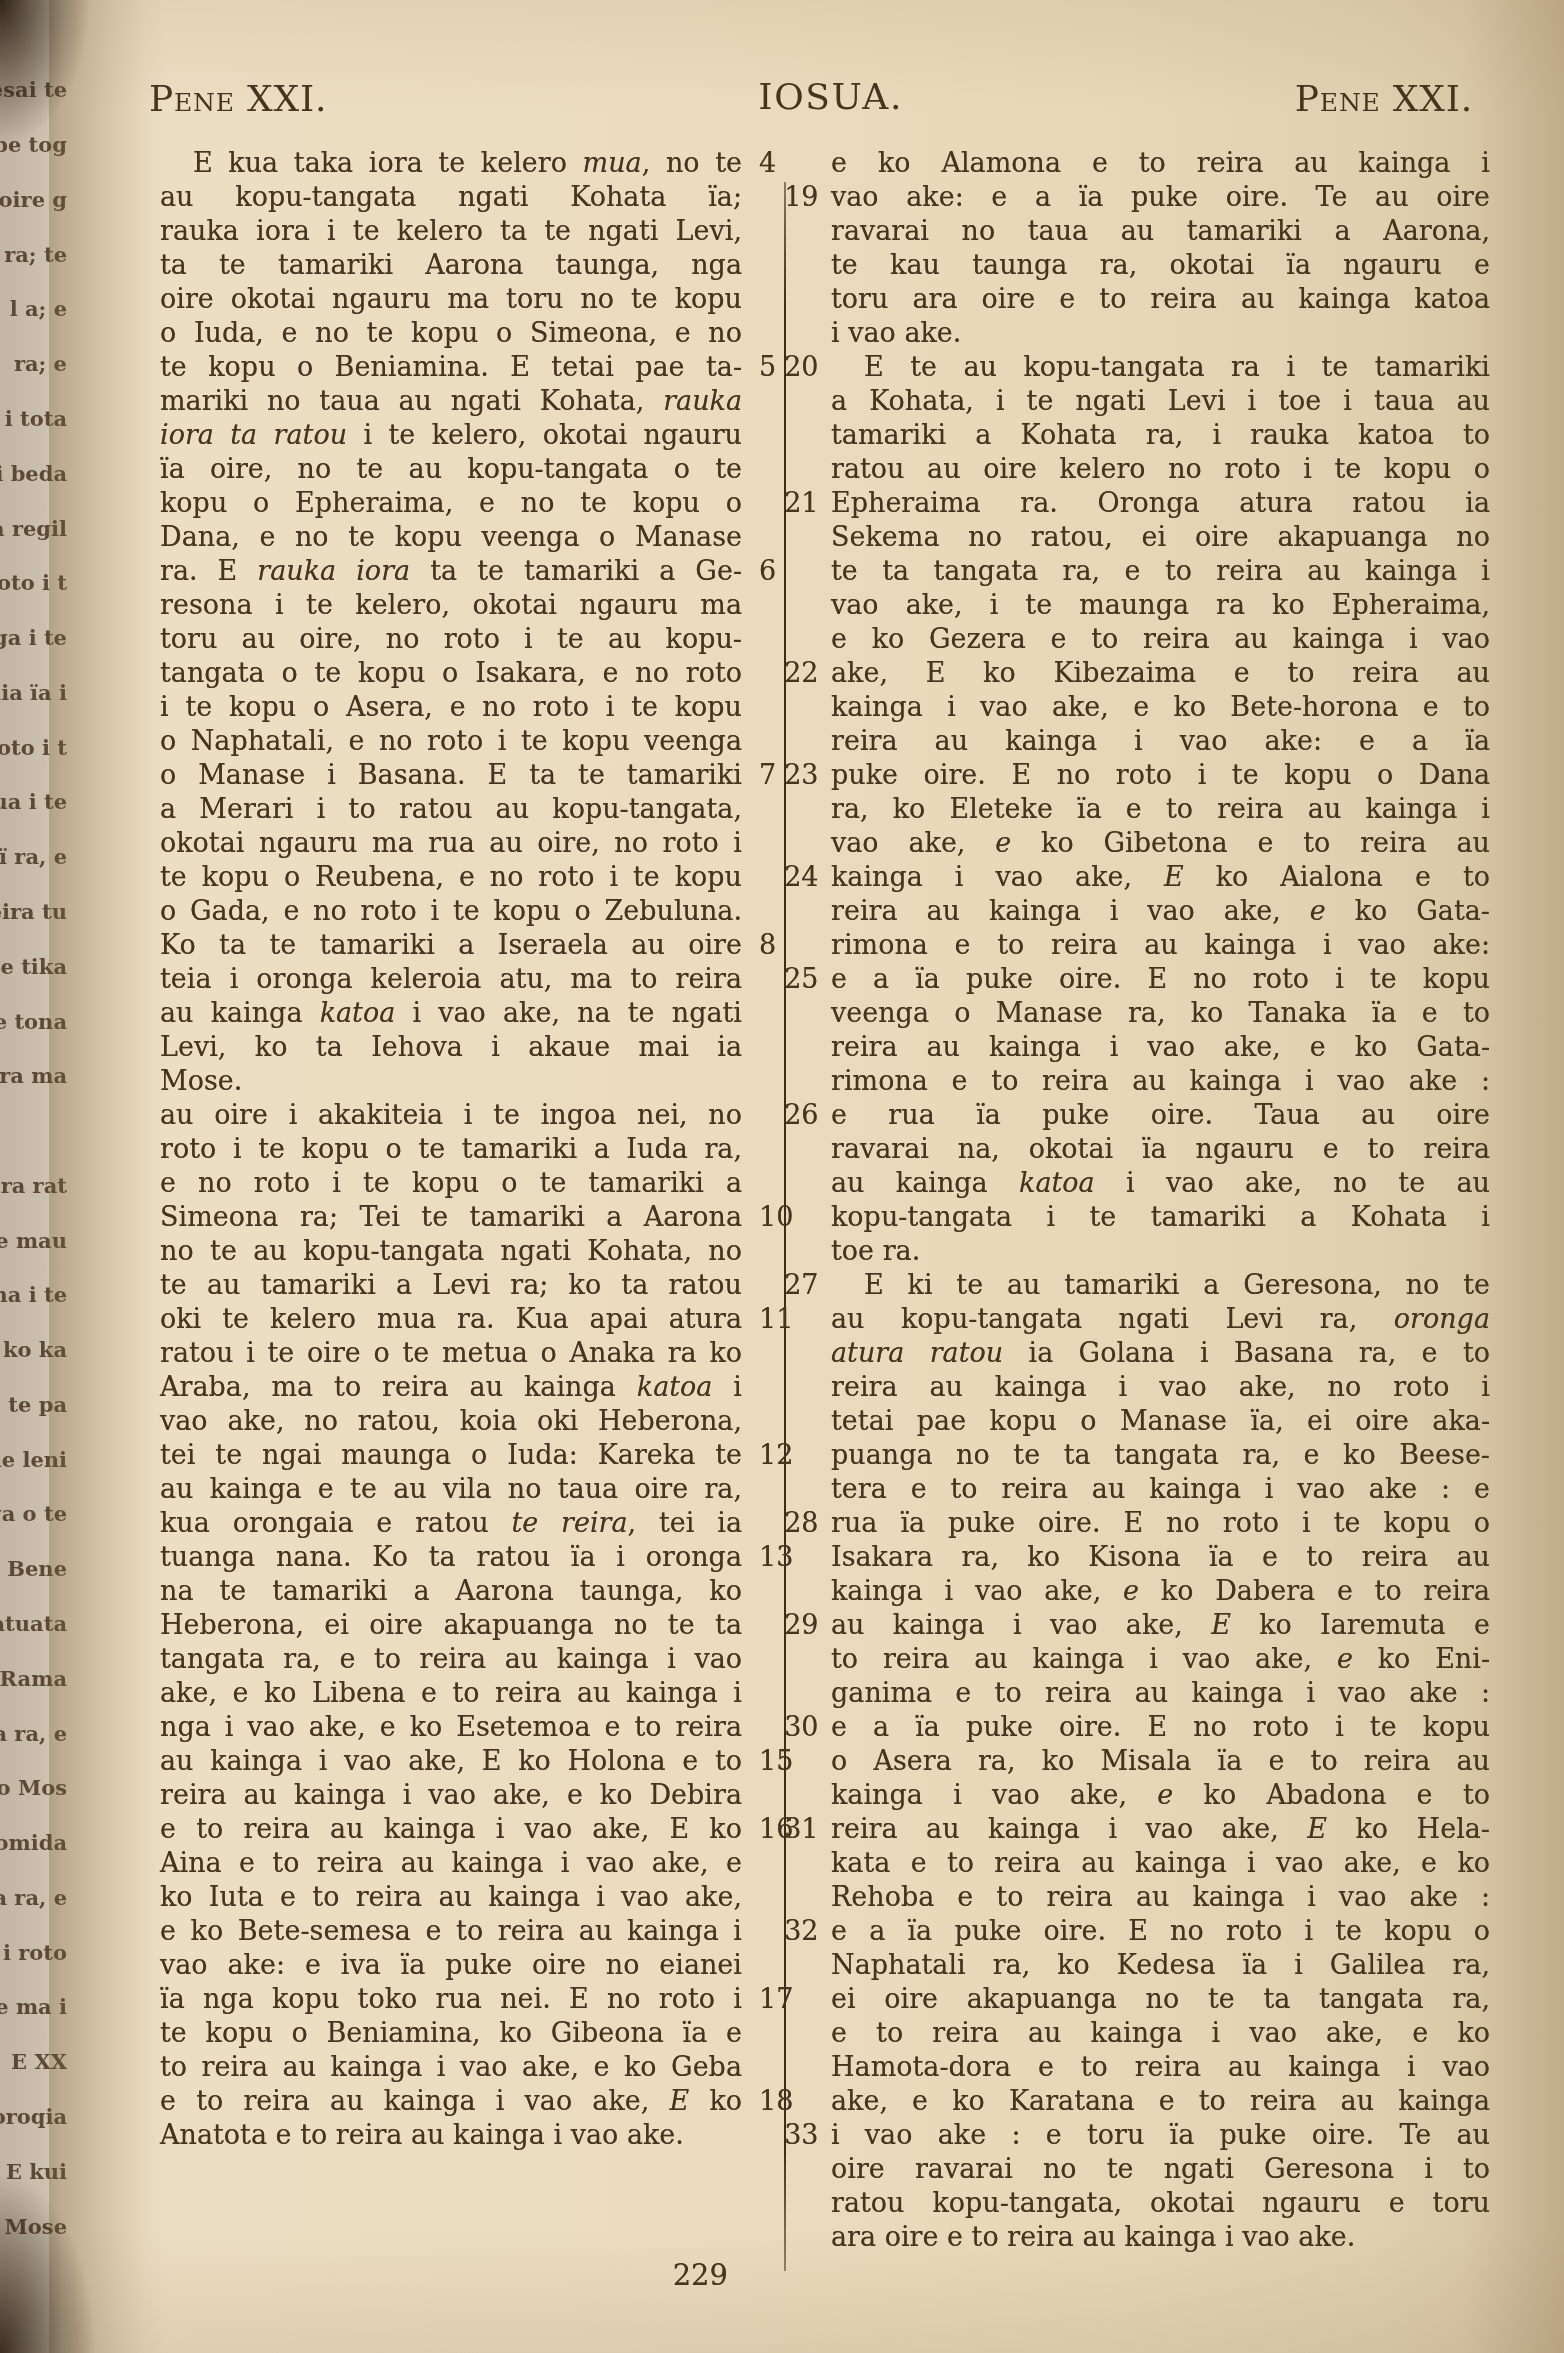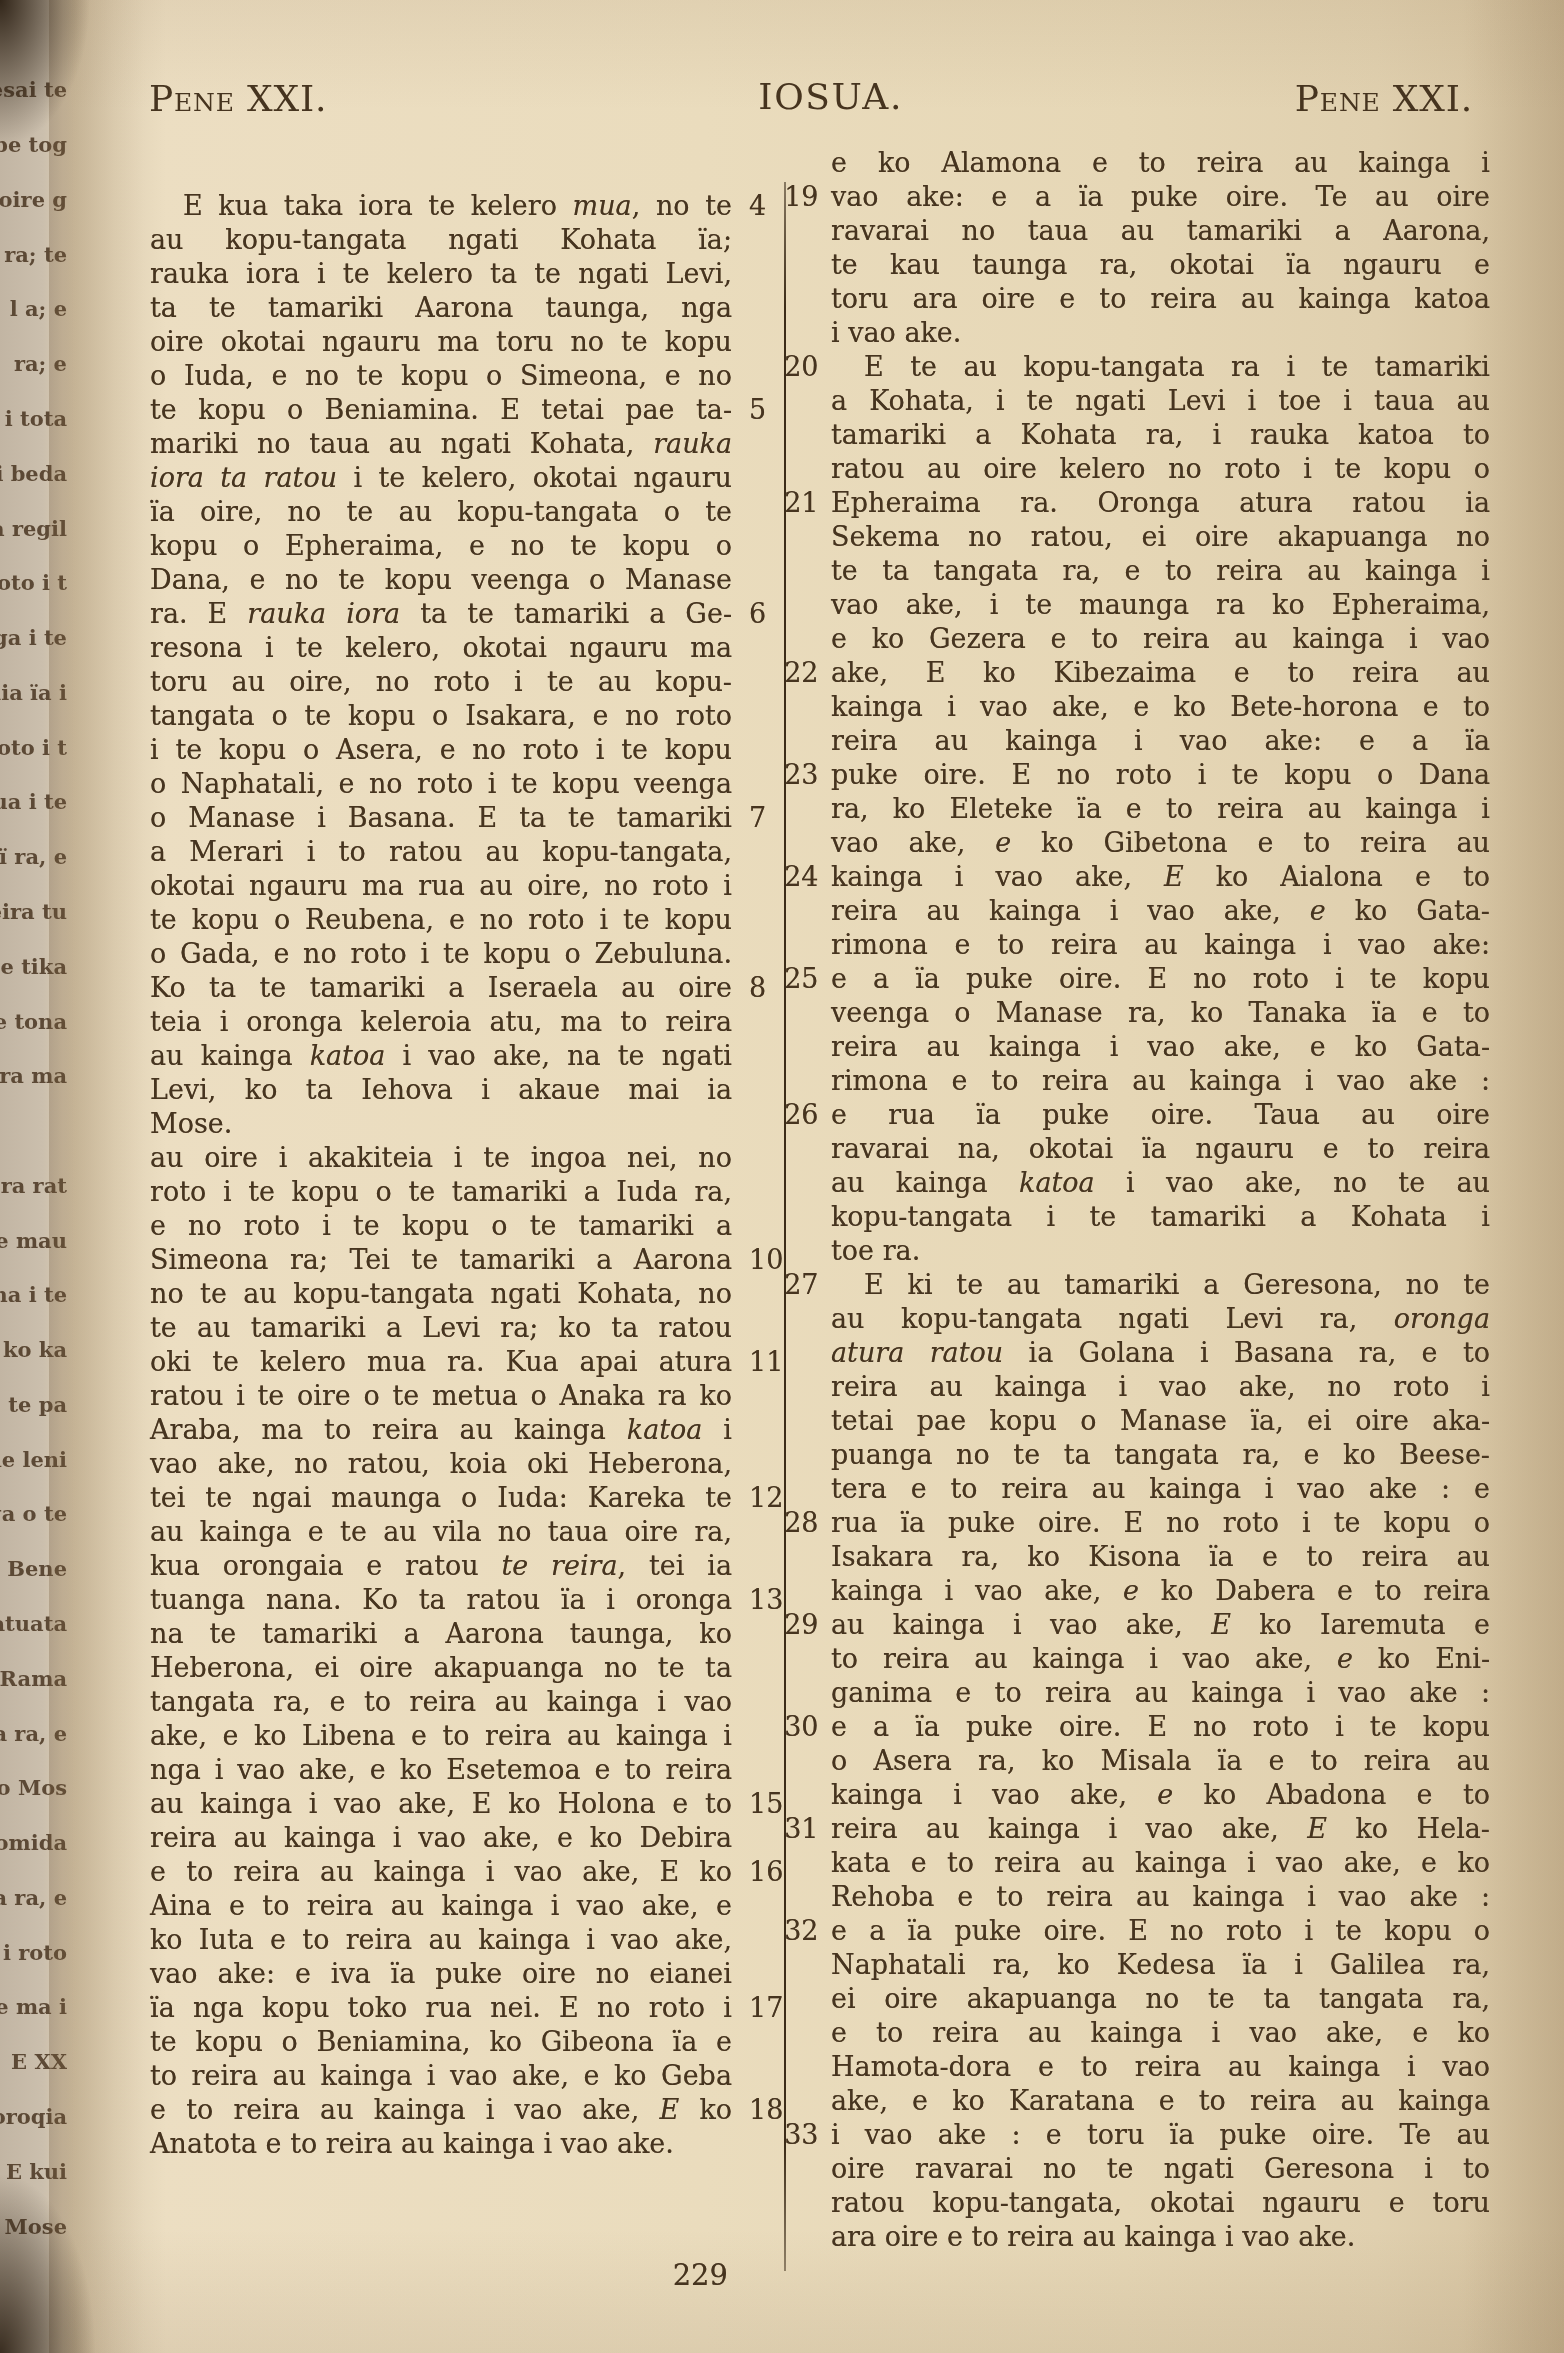--- a/index.html
+++ b/index.html
@@ -33,21 +33,21 @@
     white-space:nowrap;font-size:21px;font-weight:bold;color:#4e3a26;
     filter:blur(0.5px);opacity:0.88;
   }
   
   .running-head{position:absolute;top:78px;left:0;width:1565px;height:47px;font-size:36px;}
   .rh-left{position:absolute;left:149px;top:0;font-variant-caps:small-caps;letter-spacing:0.8px;}
   .rh-center{position:absolute;left:668px;top:-1.6px;width:235px;text-align:right;letter-spacing:1.6px;}
   .rh-right{position:absolute;right:92px;top:0;font-variant-caps:small-caps;letter-spacing:0.8px;}
   
   .col{position:absolute;top:146px;font-size:27px;}
-  .col-left{left:150px;width:582px;margin-top:43px;}
+  .col-left{left:160px;width:582px;}
   .col-right{left:831px;width:659px;}
   .line{
     position:relative;height:34px;line-height:34px;white-space:nowrap;
     text-align:justify;text-align-last:justify;
     text-shadow:0 0 0.5px rgba(66,46,26,0.6);
   }
   .line.endline{text-align-last:left;}
   .line.indent .ltext{padding-left:33px;}
   .ltext i{font-style:italic;}
   .vnum{position:absolute;top:0;white-space:nowrap;text-shadow:0 0 0.5px rgba(66,46,26,0.6);}
@@ -164,20 +164,21 @@
       <div class="line"><span class="ltext">na  te  tamariki  a  Aarona  taunga,  ko</span></div>
       <div class="line"><span class="ltext">Heberona,  ei  oire  akapuanga  no  te  ta</span></div>
       <div class="line"><span class="ltext">tangata ra,  e  to  reira  au  kainga i vao</span></div>
       <div class="line"><span class="ltext">ake,  e  ko Libena e to reira au kainga i</span></div>
       <div class="line"><span class="ltext">nga i vao ake,  e  ko  Esetemoa e to reira</span></div>
       <div class="line"><span class="ltext">au kainga i vao ake,  E ko Holona e to</span><span class="vnum">15</span></div>
       <div class="line"><span class="ltext">reira  au  kainga i vao ake,  e ko Debira</span></div>
       <div class="line"><span class="ltext">e  to  reira  au  kainga  i  vao ake,  E ko</span><span class="vnum">16</span></div>
       <div class="line"><span class="ltext">Aina e to  reira  au  kainga  i  vao  ake, e</span></div>
       <div class="line"><span class="ltext">ko Iuta  e  to  reira au kainga i vao ake,</span></div>
+      <div class="line"><span class="ltext">e ko Bete-semesa e to reira  au kainga i</span></div>
       <div class="line"><span class="ltext">vao ake:  e iva  ïa  puke  oire  no  eianei</span></div>
       <div class="line"><span class="ltext">ïa  nga  kopu toko rua nei.   E no roto i</span><span class="vnum">17</span></div>
       <div class="line"><span class="ltext">te kopu  o  Beniamina,  ko  Gibeona  ïa e</span></div>
       <div class="line"><span class="ltext">to reira au kainga i vao ake,  e ko Geba</span></div>
       <div class="line"><span class="ltext">e  to  reira  au  kainga  i vao ake, <i>E</i> ko</span><span class="vnum">18</span></div>
       <div class="line endline"><span class="ltext">Anatota e to reira au  kainga i vao ake.</span></div>
     </div>
   <div class="col col-right" id="col-right">
       <div class="line"><span class="ltext">e  ko  Alamona  e  to  reira  au  kainga i</span></div>
       <div class="line"><span class="ltext">vao ake:  e a ïa puke oire.   Te au oire</span><span class="vnum">19</span></div>

